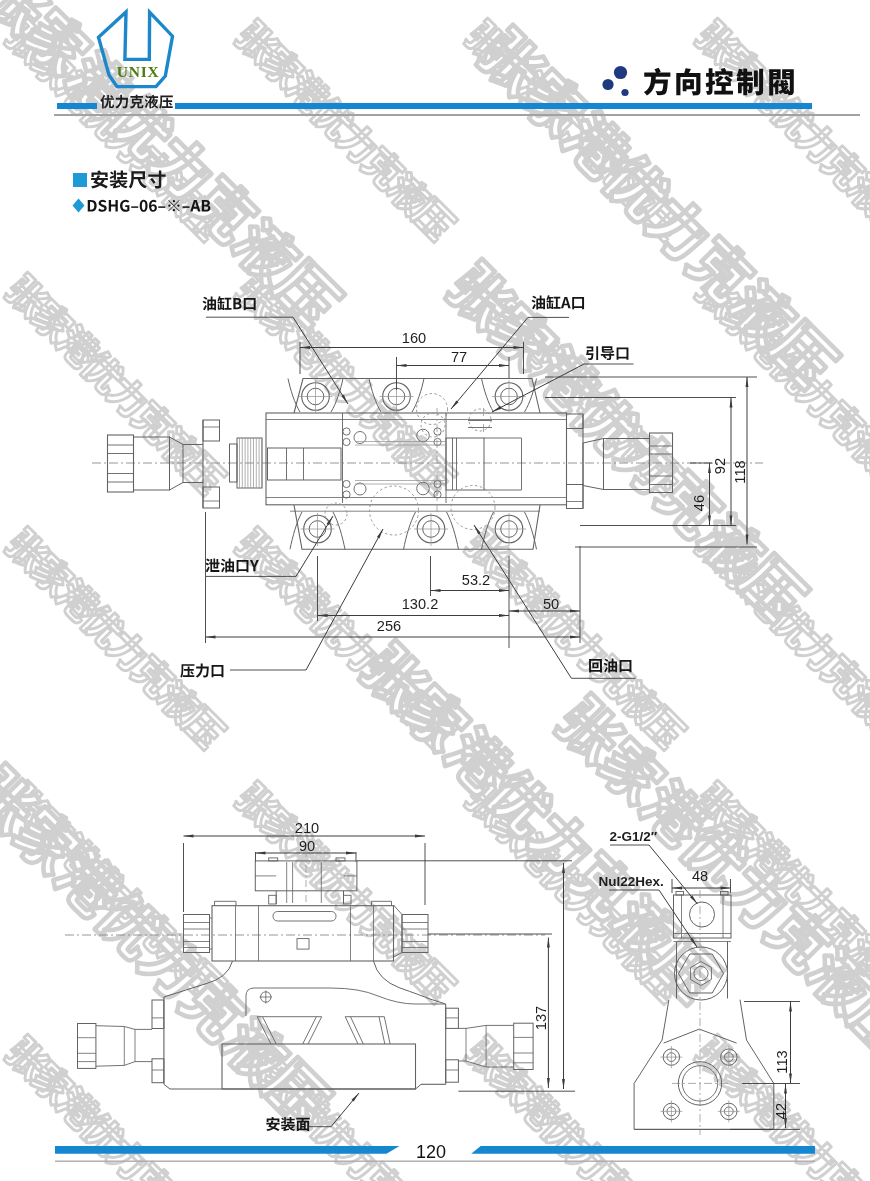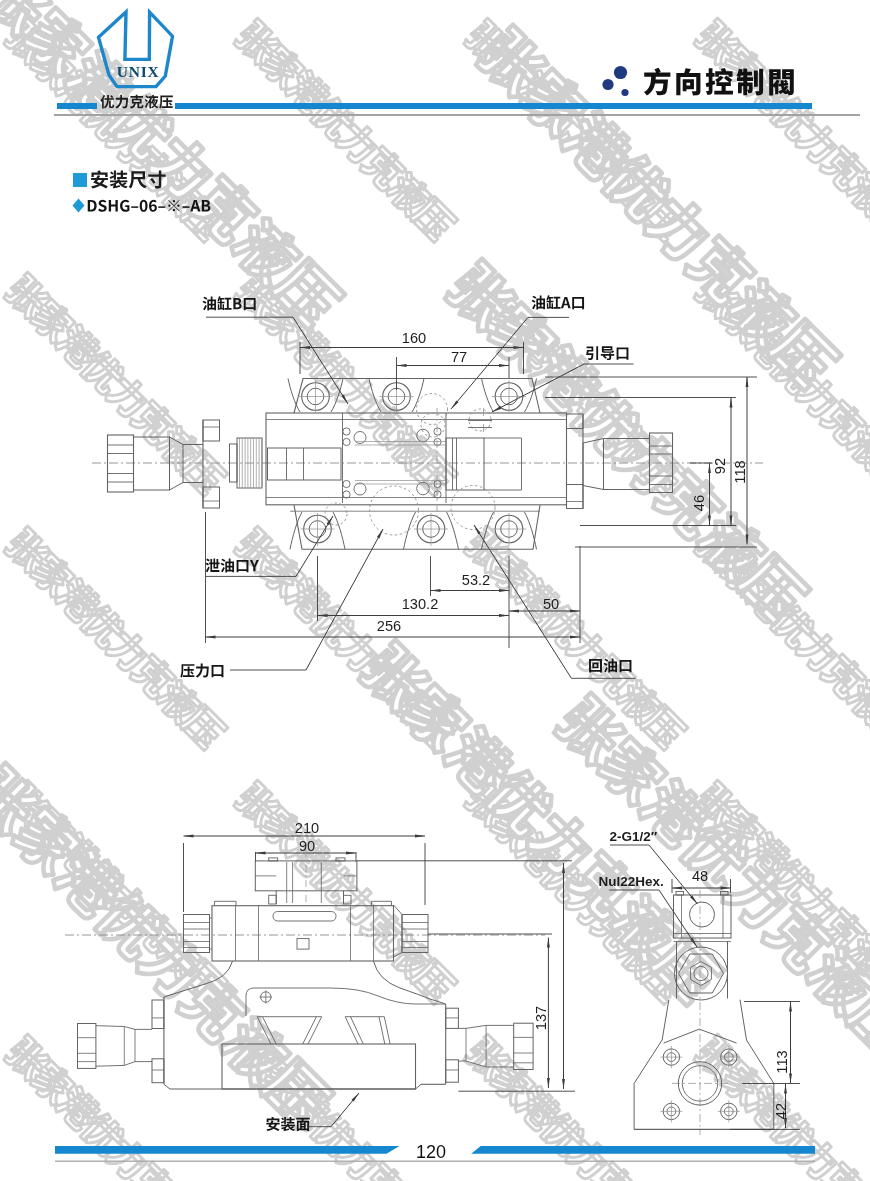--- a/index.html
+++ b/index.html
@@ -49,21 +49,21 @@
     <use href="#wmq" transform="translate(481,254) rotate(45) scale(0.059)" fill="#fff" stroke="#d0d0d0" stroke-width="78" stroke-linejoin="round"></use>
     <use href="#wmq" transform="translate(394.5,635) rotate(45) scale(0.059)" fill="#fff" stroke="#d0d0d0" stroke-width="78" stroke-linejoin="round"></use>
     <use href="#wmq" transform="translate(4.6,758) rotate(45) scale(0.059)" fill="#fff" stroke="#d0d0d0" stroke-width="78" stroke-linejoin="round"></use>
     <use href="#wmq" transform="translate(590,688) rotate(45) scale(0.059)" fill="#fff" stroke="#d0d0d0" stroke-width="78" stroke-linejoin="round"></use>
   </svg>
 
 <svg class="abs" style="left:88px;top:4px;z-index:2" width="95" height="116" viewBox="0 0 95 116">
     <path d="M 38,8 L 36.9,55.4 L 61.3,55.4 L 61.6,8.2 L 84.5,32.2 L 77.3,72 L 68,82.6 L 29,82.6 L 21,71 L 10.5,33.3 Z" fill="none" stroke="#1d87cb" stroke-width="3.4" stroke-miterlimit="14"></path>
   </svg>
 
-<div class="abs" style="left:116.8px;top:62.6px;z-index:3;font-family:'Liberation Serif',serif;font-weight:bold;font-size:15.5px;letter-spacing:0.8px;color:#0c4a6e">UNIX</div>
+<div class="abs" style="left:116.8px;top:62.6px;z-index:3;font-family:'Liberation Serif',serif;font-weight:bold;font-size:15.5px;letter-spacing:0.8px;color:#4d7c0f">UNIX</div>
 
 <div class="abs" style="left:57px;top:102.7px;width:40px;height:6.8px;background:#1587d0;z-index:2"></div>
 
 <svg class="abs" style="left:0px;top:0px;z-index:2" width="870" height="130" viewBox="0 0 870 130">
     <g transform="translate(100,94.4) scale(0.0145)" fill="#1f1f1f">
       <path transform="translate(0,0)" d="M625 433H742V796Q742 822 747 829Q752 836 769 836Q773 836 782 836Q791 836 801 836Q811 836 820 836Q829 836 834 836Q846 836 853 825Q859 814 862 781Q864 747 866 682Q878 692 897 701Q916 711 936 718Q957 726 971 730Q966 813 953 860Q941 907 915 927Q889 946 845 946Q838 946 825 946Q812 946 797 946Q783 946 770 946Q757 946 750 946Q700 946 673 932Q646 918 635 885Q625 853 625 796ZM295 260H956V373H295ZM499 44H618Q617 159 614 269Q611 379 598 481Q584 582 556 672Q527 762 476 837Q425 913 345 971Q331 947 306 920Q281 892 258 876Q332 826 378 759Q424 692 449 612Q474 532 484 441Q495 351 496 250Q498 150 499 44ZM698 110 781 51Q804 72 829 99Q854 125 877 151Q899 176 913 197L824 264Q812 243 791 216Q770 190 745 161Q721 133 698 110ZM244 34 357 69Q326 154 283 239Q240 325 190 401Q140 477 87 534Q82 520 71 496Q59 473 46 449Q33 425 23 410Q67 364 108 303Q149 243 184 174Q220 105 244 34ZM143 311 256 198 257 199V969H143Z"></path>
       <path transform="translate(1015,0)" d="M75 239H842V362H75ZM792 239H917Q917 239 917 250Q917 261 916 274Q916 288 915 296Q907 446 899 552Q891 659 882 729Q872 799 859 840Q847 881 830 901Q807 930 784 941Q760 952 727 956Q700 960 656 960Q612 960 566 959Q565 932 554 896Q542 860 525 835Q573 839 613 839Q654 840 674 840Q689 840 700 837Q711 834 720 824Q733 811 744 773Q755 736 763 669Q772 602 779 501Q786 401 792 263ZM382 32H510V239Q510 307 504 384Q497 461 477 540Q457 620 416 698Q375 776 307 847Q240 918 138 975Q128 960 112 941Q95 922 77 905Q58 888 43 877Q137 827 199 765Q260 703 297 636Q334 568 352 499Q371 429 377 363Q382 296 382 239Z"></path>
       <path transform="translate(2030,0)" d="M286 410V518H715V410ZM170 304H839V625H170ZM65 116H939V224H65ZM435 29H557V366H435ZM549 564H672V807Q672 833 679 839Q687 845 713 845Q719 845 732 845Q745 845 761 845Q776 845 791 845Q805 845 812 845Q829 845 838 835Q847 826 851 797Q854 767 856 709Q869 718 889 727Q909 737 930 744Q951 752 967 756Q961 836 946 880Q931 924 902 941Q873 958 823 958Q816 958 803 958Q791 958 775 958Q759 958 744 958Q728 958 715 958Q703 958 695 958Q637 958 605 945Q573 931 561 898Q549 865 549 809ZM306 606H436Q429 673 412 730Q396 786 361 832Q325 878 262 913Q198 947 97 972Q91 955 79 934Q68 913 54 893Q40 874 27 860Q115 844 168 820Q221 797 249 765Q277 734 289 694Q301 655 306 606Z"></path>
       <path transform="translate(3045,0)" d="M650 498 708 452Q731 471 754 497Q777 523 788 543L728 597Q717 575 695 548Q673 520 650 498ZM297 130H965V244H297ZM640 345H858V438H640ZM421 238 532 269Q507 330 473 396Q438 461 398 520Q358 579 313 625Q300 609 277 586Q253 562 236 549Q276 509 312 456Q348 403 376 345Q404 288 421 238ZM627 240 736 267Q713 332 680 401Q648 469 607 531Q567 593 520 640Q506 623 484 601Q461 579 444 566Q487 525 522 470Q558 415 585 354Q612 294 627 240ZM836 345H856L875 341L946 367Q919 519 861 636Q804 752 721 834Q638 917 535 970Q524 949 504 922Q484 895 466 880Q559 838 634 765Q710 691 762 590Q814 489 836 366ZM620 481Q653 566 706 643Q758 719 828 779Q898 839 980 875Q968 886 953 903Q938 919 925 937Q911 954 902 969Q775 903 681 781Q586 660 531 509ZM364 449 467 346 469 348V969H364ZM542 56 651 26Q669 57 686 95Q703 133 710 160L594 195Q589 168 573 128Q558 89 542 56ZM77 133 154 65Q179 84 207 108Q235 132 260 156Q285 180 300 200L217 275Q204 255 181 230Q157 204 130 179Q103 154 77 133ZM27 392 100 322Q126 339 155 362Q183 384 209 407Q234 429 250 448L172 527Q158 507 133 483Q108 460 80 435Q52 411 27 392ZM48 873Q68 835 91 782Q114 730 138 672Q162 613 182 556L274 620Q256 672 236 727Q216 782 194 835Q173 888 152 937Z"></path>
       <path transform="translate(4060,0)" d="M173 76H965V191H173ZM104 76H218V402Q218 464 214 538Q210 613 200 691Q190 769 170 842Q151 914 119 973Q109 963 91 950Q73 937 54 925Q35 912 20 907Q49 853 66 789Q83 725 91 658Q99 590 101 525Q104 459 104 403ZM198 820H953V934H198ZM260 408H916V522H260ZM512 226H635V891H512ZM676 615 761 557Q805 590 846 631Q887 671 909 704L821 773Q807 751 784 723Q760 695 732 667Q704 638 676 615Z"></path>

